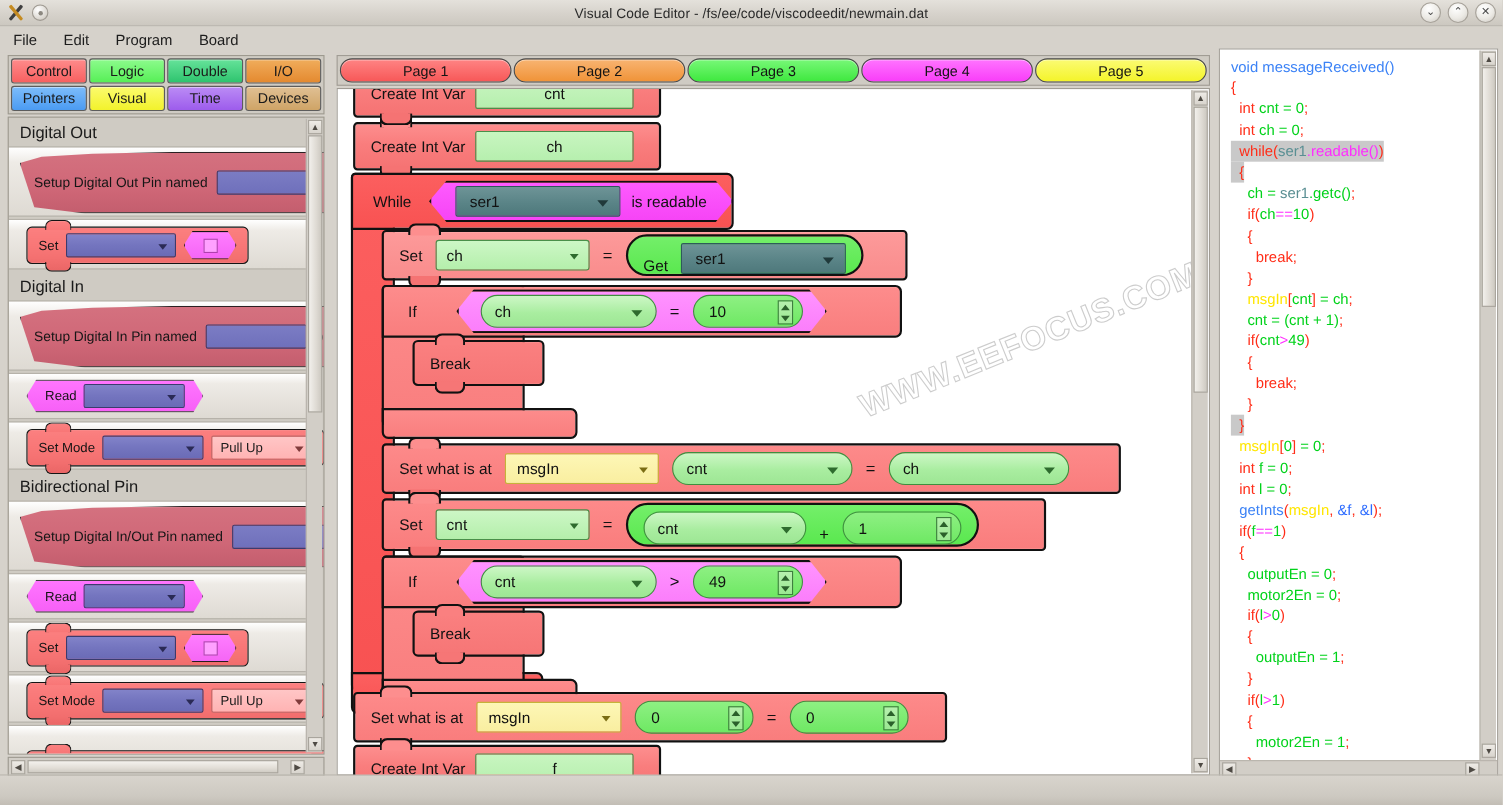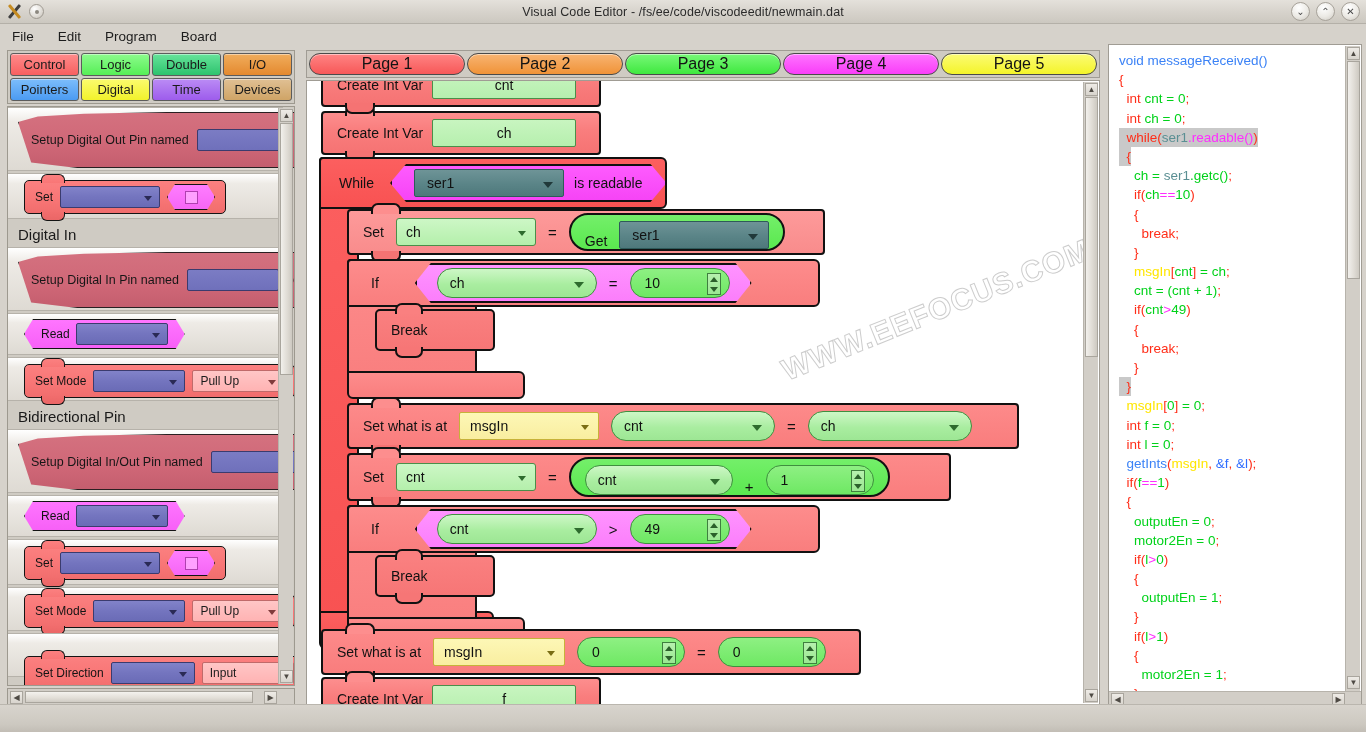--- a/index.html
+++ b/index.html
@@ -215,21 +215,21 @@
     background: #d6d2cb;
   }
   .pagetabs {
     position: absolute; left: 4px; top: 2px; width: 794px; height: 28px;
     border: 1px solid #a09c94; background: #cfcbc3;
     display: flex; gap: 2px; padding: 2px;
   }
   .ptab {
     flex: 1; border: 1px solid #4a4a4a; border-radius: 11px;
     display:flex; align-items:center; justify-content:center;
-    font-size: 16px; color: #141414; cursor: default;
+    font-size: 13px; color: #141414; cursor: default;
     box-shadow: inset 0 1px 0 rgba(255,255,255,.5);
   }
   .canvasbox {
     position: absolute; left: 4px; top: 32px; width: 794px; height: 625px;
     border: 1px solid #a09c94; background: #ffffff; overflow: hidden;
   }
   .canvasinner { position: absolute; left: 0; top: 0; width: 780px; height: 610px; }
 
   .watermark {
     position: absolute; left: 470px; top: 275px;
@@ -430,28 +430,29 @@
   </div>
 
   <div class="leftpanel">
 
     <div class="catgrid">
       <div class="catbtn" style="background:linear-gradient(to bottom,#ff8b8b,#f76060);">Control</div>
       <div class="catbtn" style="background:linear-gradient(to bottom,#8dfb8d,#56ef56);">Logic</div>
       <div class="catbtn" style="background:linear-gradient(to bottom,#66e39a,#2ec36e);">Double</div>
       <div class="catbtn" style="background:linear-gradient(to bottom,#efa busted,#e8913a);background:linear-gradient(to bottom,#f0ad5c,#e4892f);">I/O</div>
       <div class="catbtn" style="background:linear-gradient(to bottom,#7dbdfb,#4b9bf2);">Pointers</div>
-      <div class="catbtn" style="background:linear-gradient(to bottom,#fbfb6e,#f2f22c);">Digital</div>
+      <div class="catbtn" style="background:linear-gradient(to bottom,#fbfb6e,#f2f22c);">Visual</div>
       <div class="catbtn" style="background:linear-gradient(to bottom,#bb8cf5,#9d5cec);">Time</div>
       <div class="catbtn" style="background:linear-gradient(to bottom,#e0c094,#cfa466);">Devices</div>
     </div>
 
     <div class="palettebox">
       <div class="palinner">
 
+        <div class="palheader">Digital Out</div>
         <div class="palcell wide" style="height:64px;">
           <div class="setupblk" style="width:330px;">
             <span class="setuptxt">Setup Digital Out Pin named</span>
             <span class="bluefield" style="width:92px;"></span>
 
           </div>
         </div>
         <div class="palcell" style="height:46px;padding-top:6px;">
           <div class="notchblk">
             <span class="blklabel">Set</span>

